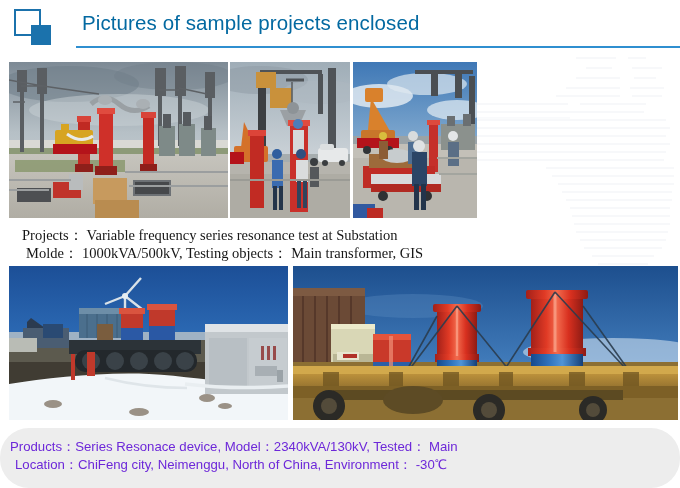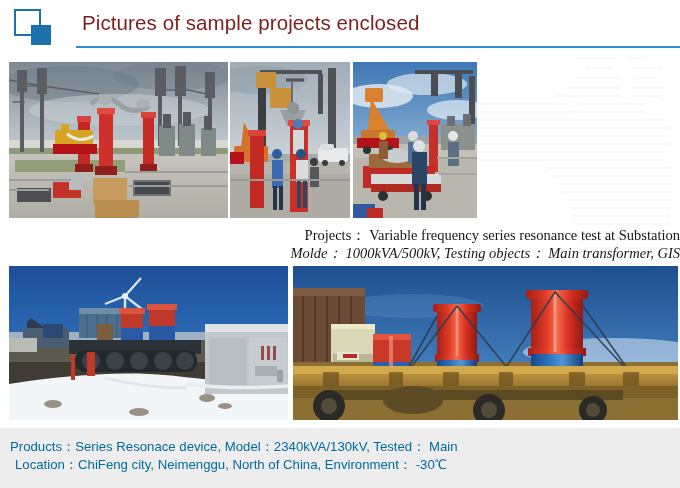--- a/index.html
+++ b/index.html
@@ -50,21 +50,21 @@
   .logo-fill {
     position: absolute;
     left: 17px; top: 16px;
     width: 20px; height: 20px;
     background: #1b72ac;
   }
   .page-title {
     position: absolute;
     left: 82px; top: 11px;
     font-size: 20.5px;
-    color: #7f1d1d;
+    color: #0369a1;
     letter-spacing: .1px;
     white-space: nowrap;
   }
   .title-rule {
     position: absolute;
     left: 76px; top: 46px;
     width: 604px; height: 2px;
     background: #2f8fd0;
   }
 
@@ -87,34 +87,35 @@
     position: absolute;
     left: 0; top: 222px;
     width: 680px;
     padding: 4px 0 0 22px;
     box-sizing: border-box;
     font-family: "Liberation Serif", serif;
     font-size: 14.5px;
     color: #161616;
     line-height: 18px;
   }
-  .caption-middle .line { white-space: nowrap; text-align: right; }
-  .caption-middle .line.indent { padding-left: 4px; font-style: italic; }
+  .caption-middle .line { white-space: nowrap; }
+  .caption-middle .line.indent { padding-left: 4px; }
 
   .caption-bottom {
     position: absolute;
     left: 0; top: 428px;
     width: 680px; height: 60px;
     background: #ededed;
     box-sizing: border-box;
     padding: 10px 0 0 10px;
     font-family: "Liberation Sans", sans-serif;
     font-size: 13.2px;
-    color: #0369a1;
+    color: #6d28d9;
     line-height: 17.5px;
+    border-radius: 29px;
   }
   .caption-bottom .line { white-space: nowrap; }
   .caption-bottom .line.indent { padding-left: 5px; }
 </style>
 </head>
 <body>
 
 <svg class="watermark" viewBox="0 0 300 300" preserveAspectRatio="none">
   <g fill="none" stroke="#dfe4ec" stroke-width="1.1">
     <path d="M196 6h40M248 6h18M206 16h26M252 16h30M196 26h44M254 26h22M186 36h54M250 36h34M176 44h64M252 44h30M68 52h120M200 52h66M14 60h250M6 68h280M60 76h230M64 84h222M58 92h232M68 100h218M74 108h210M166 116h128M172 124h122M178 132h116M182 140h110M186 148h106M190 156h100M192 164h98M194 172h96M196 180h92M200 188h86M204 196h78M212 204h62M218 212h50M224 220h40M228 228h30M232 236h22"></path>

